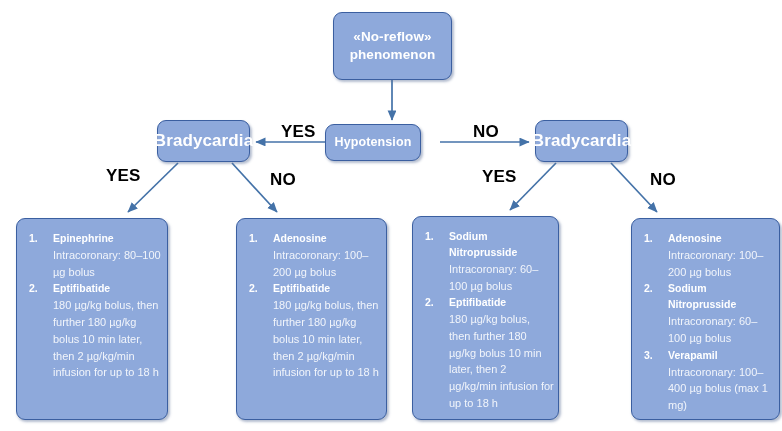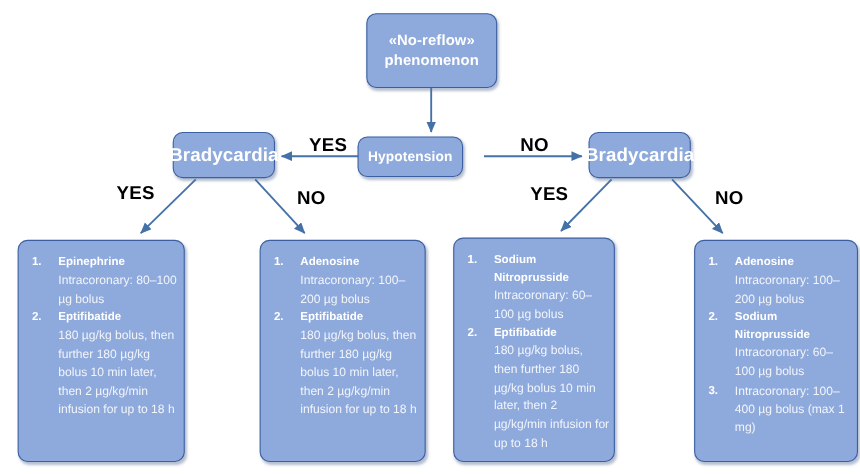--- a/index.html
+++ b/index.html
@@ -204,18 +204,19 @@
     <ol class="rx-list">
         <li>
           <span class="rx-name">Adenosine</span>
           <span class="rx-detail">Intracoronary: 100–200 µg bolus</span>
         </li>
         <li>
           <span class="rx-name">Sodium Nitroprusside</span>
           <span class="rx-detail">Intracoronary: 60–100 µg bolus</span>
         </li>
         <li>
+          <span class="rx-name">Verapamil</span>
           <span class="rx-detail">Intracoronary: 100–400 µg bolus (max 1 mg)</span>
         </li>
       </ol>
   </div>
 
 </div>
 
 </body></html>

